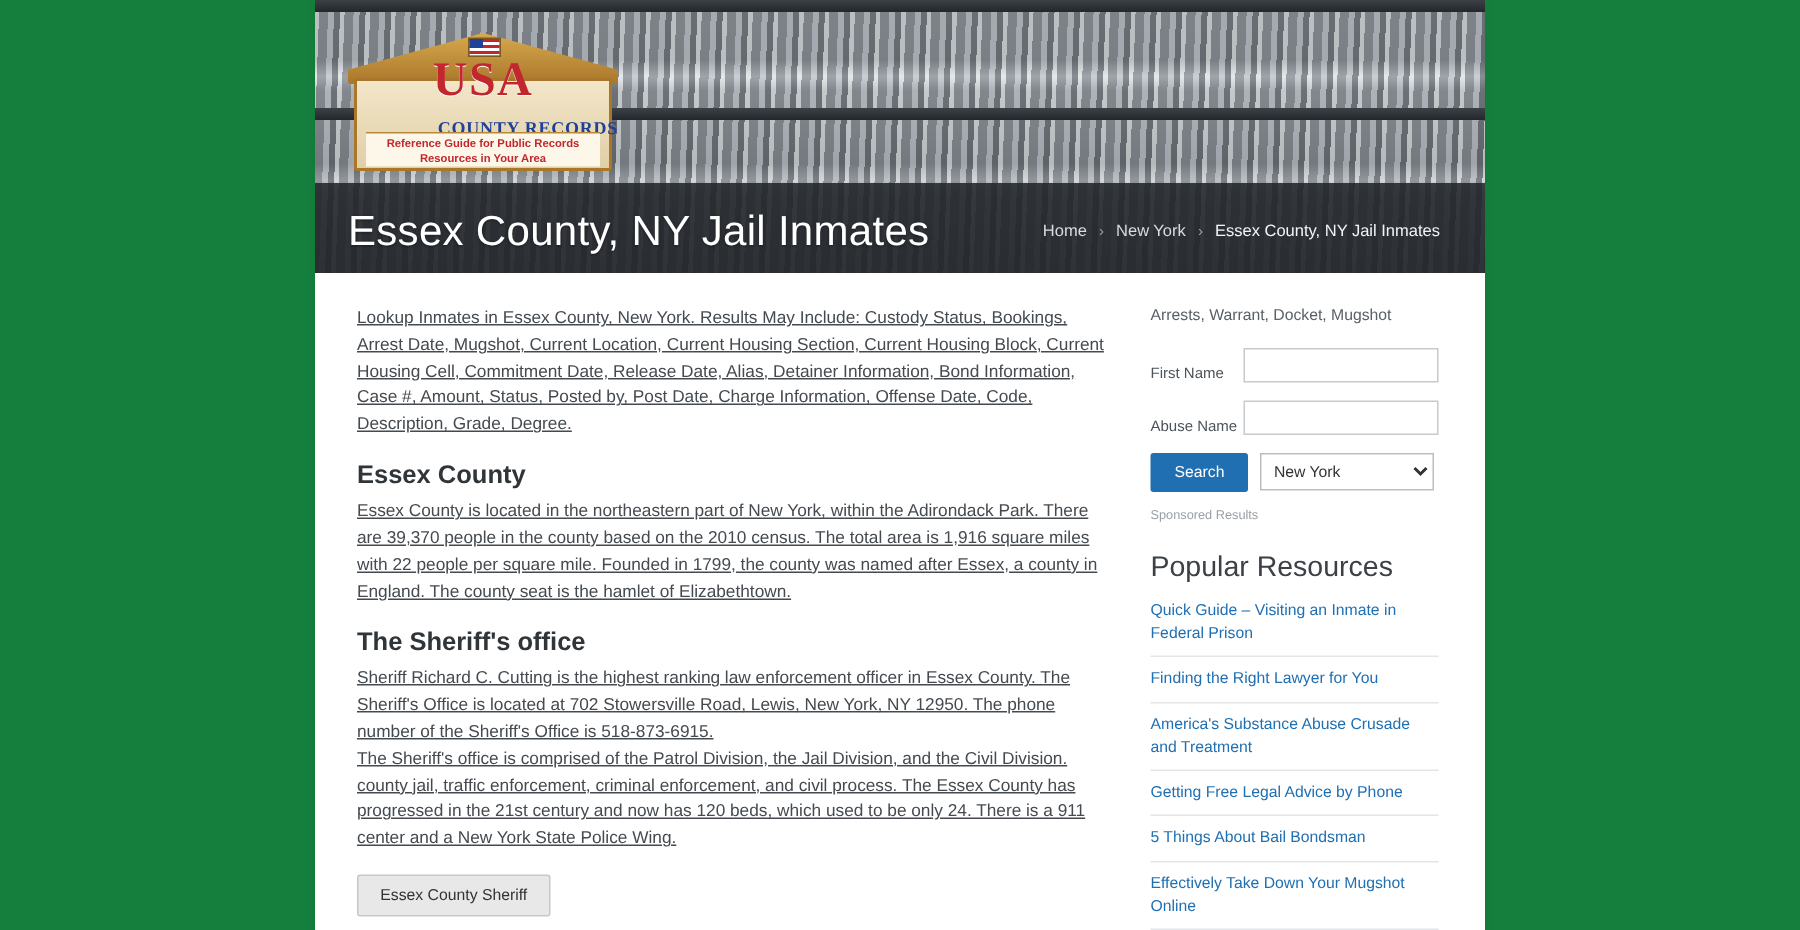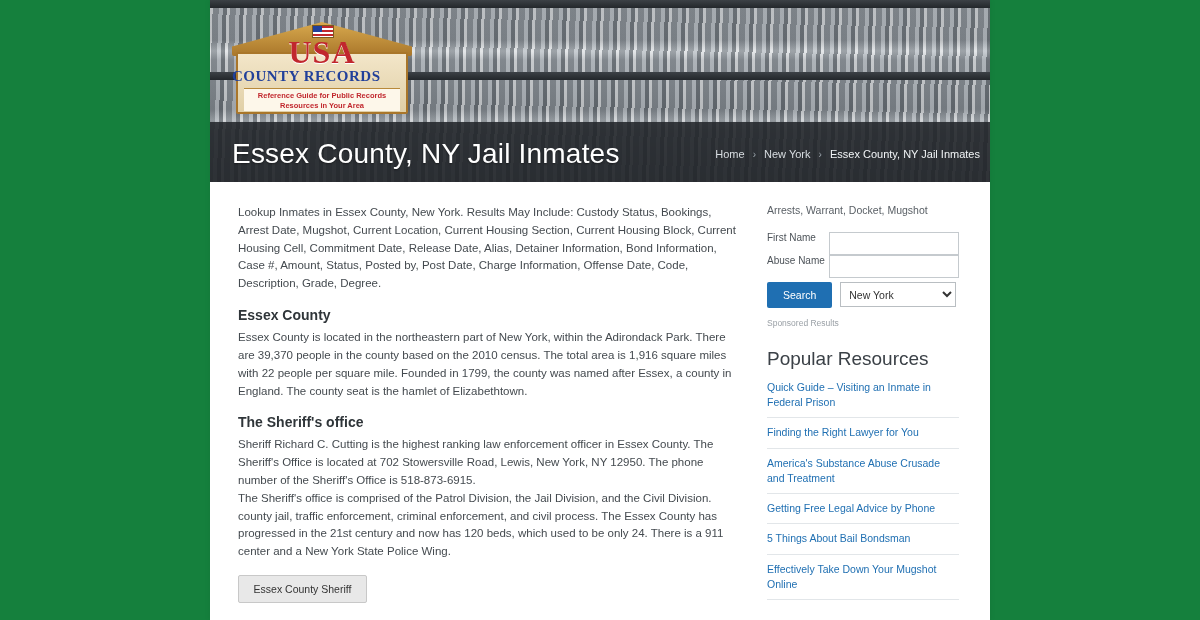--- a/index.html
+++ b/index.html
@@ -64,21 +64,21 @@
     left: 22px; bottom: 14px;
     color: #ffffff;
     font-size: 28px;
     font-weight: 400;
     letter-spacing: 0.2px;
     line-height: 1;
     text-shadow: 0 1px 2px rgba(0,0,0,0.4);
   }
   .breadcrumb {
     position: absolute;
-    right: 10px; bottom: 22px;
+    right: 30px; bottom: 22px;
     color: #d8dde1;
     font-size: 11px;
   }
   .breadcrumb a { color: #d8dde1; text-decoration: none; }
   .breadcrumb .sep { color: #9aa2a9; margin: 0 5px; font-size: 10px; }
   .breadcrumb .current { color: #f2f5f7; }
 
   
   .logo {
     position: absolute;
@@ -118,26 +118,26 @@
     text-align: center;
     color: #c1272d;
     font-family: "Liberation Serif", serif;
     font-weight: bold;
     font-size: 32px;
     line-height: 1;
     letter-spacing: 1px;
     text-shadow: 0 1px 0 #fff;
   }
   .logo-county {
-    position: absolute; left: 0; right: 0; top: 46px;
-    text-align: left;
+    position: absolute; left: 0; right: 0; top: 56px;
+    text-align: right;
     color: #21409a;
     font-family: "Liberation Serif", serif;
     font-weight: bold;
-    font-size: 15px;
+    font-size: 12px;
     letter-spacing: 0.5px;
   }
   .logo-tagline {
     position: absolute; left: 12px; right: 12px; top: 66px;
     text-align: center;
     color: #c1272d;
     font-size: 7.5px;
     font-weight: bold;
     line-height: 1.35;
     background: #fdf7ea;
@@ -153,24 +153,25 @@
     gap: 24px;
   }
   .main-col { width: 505px; }
   .side-col { width: 192px; }
 
   .main-col p {
     margin: 0 0 14px 0;
     font-size: 11.5px;
     line-height: 1.55;
     color: #444a4f;
+    text-decoration: underline;
   }
   .main-col h3 {
     margin: 0 0 6px 0;
-    font-size: 14px;
+    font-size: 17px;
     font-weight: bold;
     color: #2f3539;
   }
   .btn-block {
     display: block;
     width: 129px;
     margin: 0 0 14px 0;
     padding: 7px 10px;
     background: #e8e8e8;
     border: 1px solid #c8c8c8;
@@ -190,21 +191,22 @@
     color: #3b4147;
     letter-spacing: 0.2px;
   }
   .side-sub {
     margin: 0 0 16px 0;
     font-size: 10.5px;
     color: #5a6066;
   }
   .field-row {
     display: flex;
-    align-items: flex-start;
+    align-items: flex-end;
+    margin-bottom: 12px;
   }
   .field-label {
     width: 62px;
     font-size: 10px;
     color: #4d5359;
   }
   .field-input {
     width: 130px;
     height: 23px;
     border: 1px solid #c5cace;

